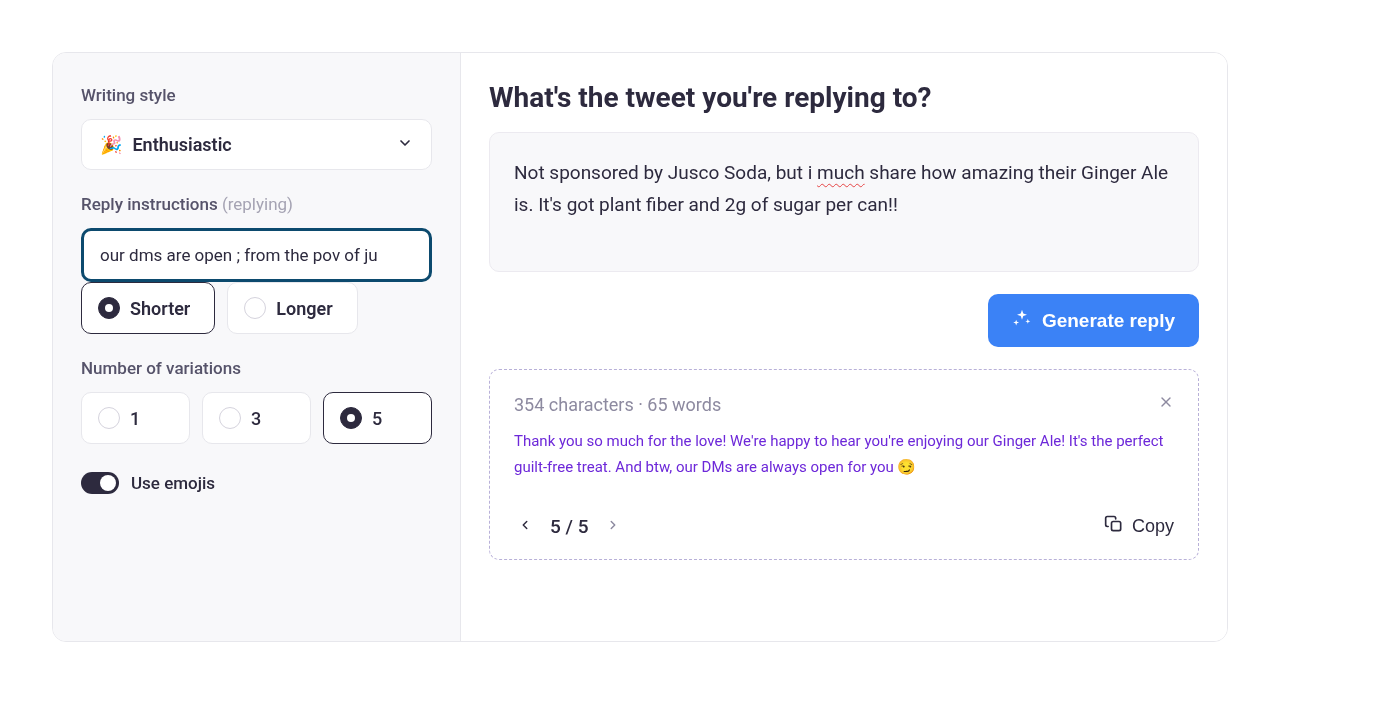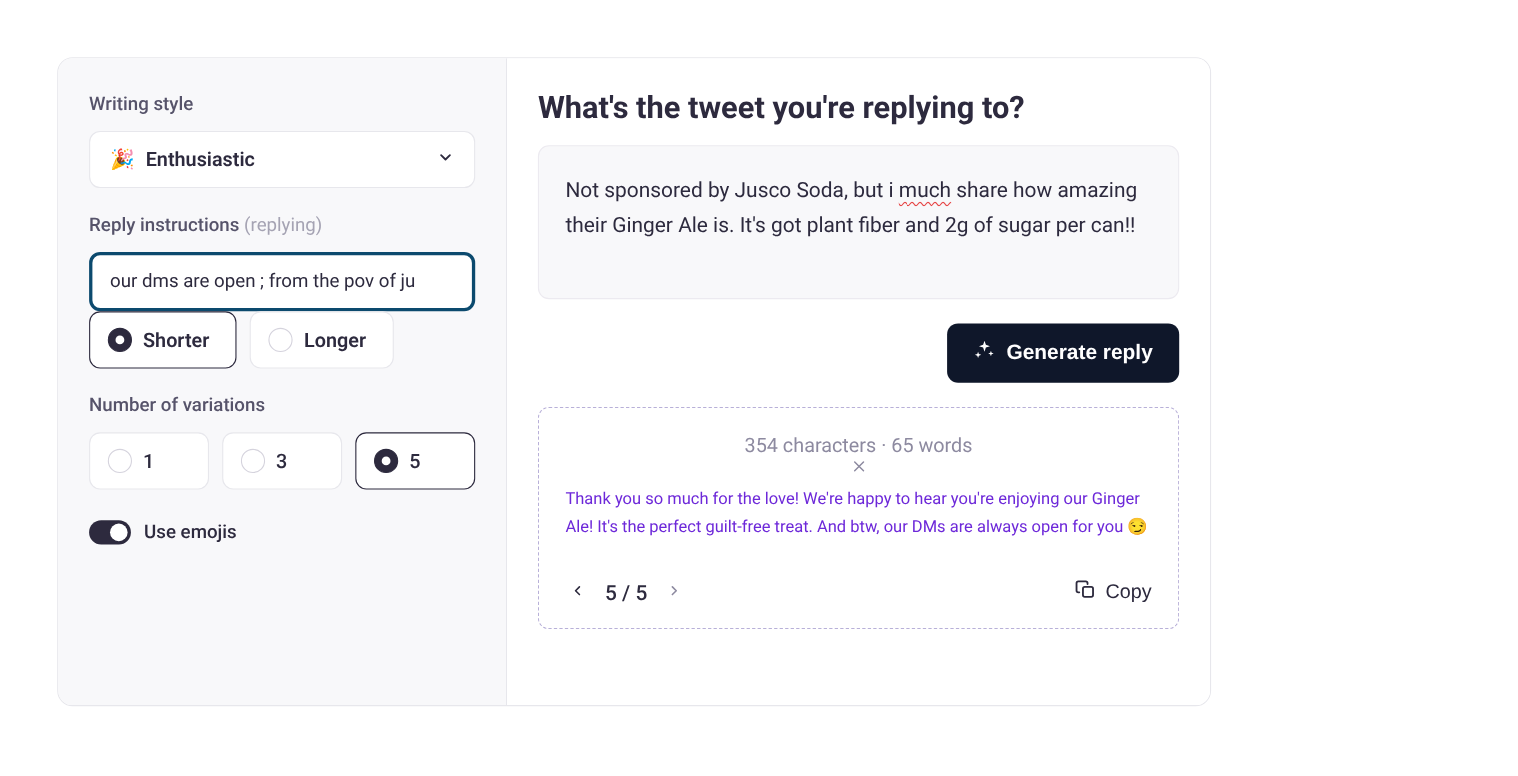--- a/index.html
+++ b/index.html
@@ -7,21 +7,21 @@
       font-family: -apple-system, BlinkMacSystemFont, "Segoe UI", Roboto, "Helvetica Neue", Arial, sans-serif;
       background: #fff;
       color: #2d2a3e;
       padding: 52px;
     }
     .card {
       display: flex;
       border: 1px solid #e7e7ec;
       border-radius: 14px;
       overflow: hidden;
-      width: 1049px;
+      width: 1176px;
       min-height: 590px;
     }
     .sidebar {
       width: 408px;
       background: #f8f8fa;
       border-right: 1px solid #e7e7ec;
       padding: 28px 28px 32px;
     }
     .main {
       flex: 1;
@@ -112,34 +112,33 @@
     }
     .tweet-box .gotta {
       text-decoration: underline;
       text-decoration-style: wavy;
       text-decoration-color: #e64545;
       text-decoration-thickness: 1px;
       text-underline-offset: 4px;
     }
     .btn-row { display: flex; justify-content: flex-end; margin-top: 22px; }
     .gen-btn {
-      background: #0f172a; color:#fff; border:none; border-radius:10px;
+      background: #3b82f6; color:#fff; border:none; border-radius:10px;
       padding: 14px 24px; font-size: 19px; font-weight: 600; display:flex;
       align-items:center; gap:10px; cursor:pointer;
     }
     .result {
       margin-top: 22px;
       border: 1.5px dashed #b8b0d8;
       border-radius: 10px;
       padding: 24px 24px 20px;
     }
     .result-meta {
       display:flex; align-items:center; justify-content:space-between;
-      margin-bottom: 4px;
-      flex-direction: column;
+      margin-bottom: 14px;
     }
     .meta-text { color:#8d8aa0; font-size:18px; }
     .close-x { color:#8d8aa0; font-size:18px; cursor:pointer; background:none; border:none; }
     .result-body { font-size:15px; line-height:1.7; color:#6d28d9; margin-bottom: 34px; }
     .result-foot { display:flex; align-items:center; justify-content:space-between; }
     .pager { display:flex; align-items:center; gap:14px; color:#2d2a3e; font-size:19px; font-weight:500; }
     .pager-arrow { color:#8d8aa0; cursor:pointer; background:none; border:none; font-size:18px; padding:2px 4px; }
     .pager-arrow.active { color:#2d2a3e; }
     .copy-btn { display:flex; align-items:center; gap:8px; color:#2d2a3e; font-size:18px; font-weight:400; background:none; border:none; cursor:pointer; }
   </style>

